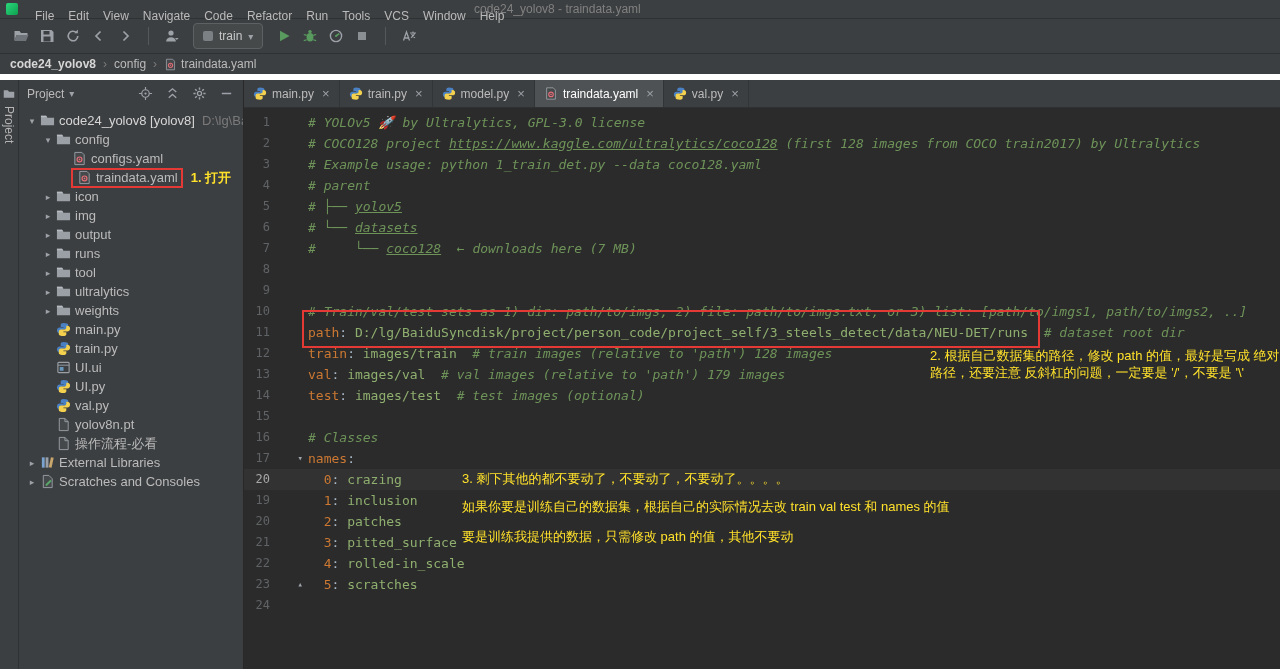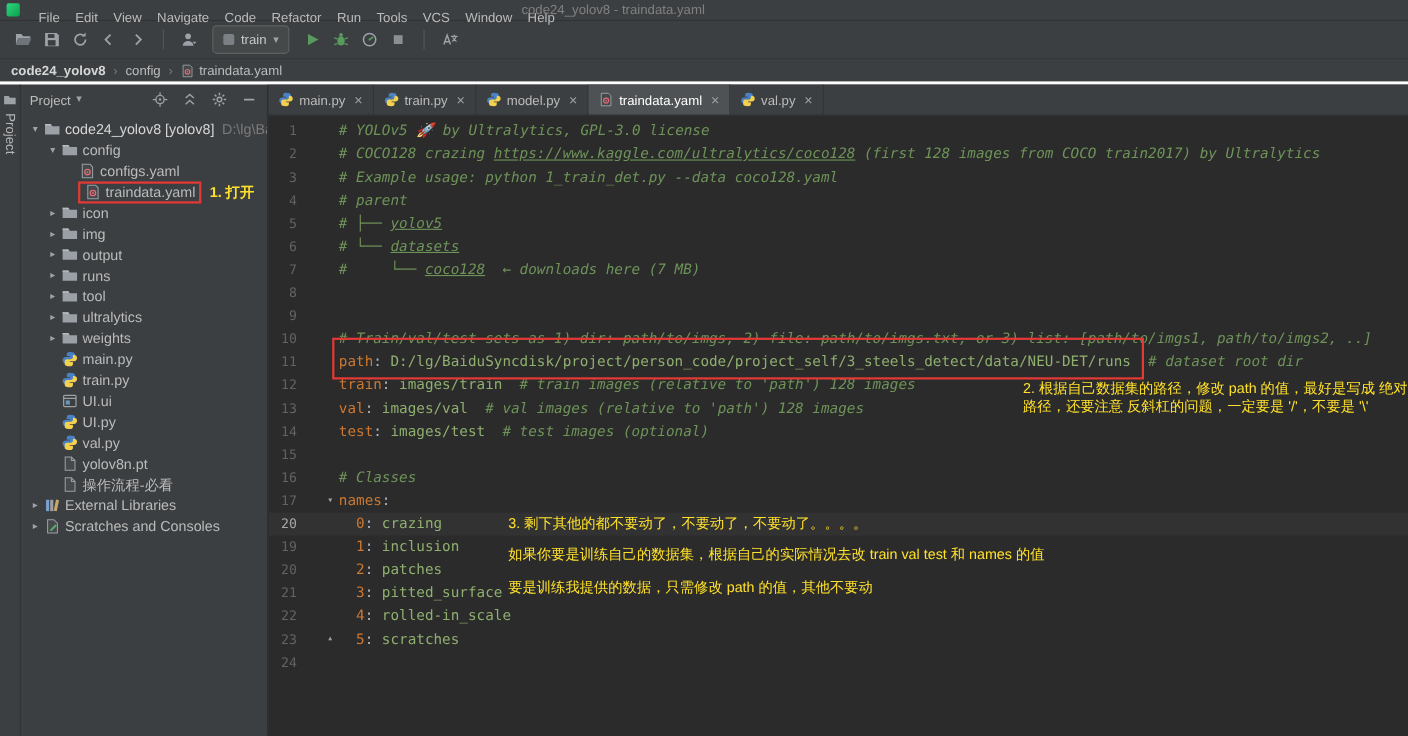--- a/index.html
+++ b/index.html
@@ -14,21 +14,21 @@
   
   .toolbar{height:34px;display:flex;align-items:center;padding:0 8px;background:#3c3f41;
            border-top:1px solid #2f3233;border-bottom:1px solid #2f3233;}
   .tbtn{width:26px;height:24px;display:inline-flex;align-items:center;justify-content:center;border-radius:3px;flex:none;}
   .tsep{width:1px;height:18px;background:#545859;margin:0 10px;flex:none;}
   .runcombo{display:inline-flex;align-items:center;gap:6px;height:24px;padding:0 9px;margin:0 8px;
             background:#45494a;border:1px solid #5e6162;border-radius:4px;color:#c7c7c7;flex:none;}
   .rc-icon{width:10px;height:10px;border-radius:2px;background:#7b8084;}
   .rc-caret{color:#9da2a8;font-size:10px;}
   
-  .crumbbar{height:20px;display:flex;align-items:center;gap:7px;padding:0 10px;background:#3c3f41;border-bottom:3px solid #ffffff;}
+  .crumbbar{height:20px;display:flex;align-items:center;gap:7px;padding:0 10px;background:#3c3f41;border-bottom:6px solid #ffffff;}
   .crumb{display:inline-flex;align-items:center;gap:4px;}
   .crumb.first .crumb-text{font-weight:bold;color:#d6d6d6;}
   .crumb-sep{color:#7a7a7a;}
   .crumb .ticon{width:13px;height:13px;margin:0;}
   
   .main{display:flex;height:597px;}
   .stripe{width:18px;background:#3c3f41;border-right:1px solid #2f3233;display:flex;flex-direction:column;align-items:center;padding-top:8px;gap:6px;flex:none;}
   .stripe-icon{width:12px;height:12px;}
   .stripe-label{writing-mode:vertical-rl;font-size:12px;color:#b5b5b5;}
   .project{width:224px;background:#3c3f41;border-right:1px solid #282828;display:flex;flex-direction:column;overflow:hidden;flex:none;}
@@ -507,21 +507,21 @@
       <div class="editor-body">
         <div id="editor-lines">
             <div class="eline">
               <span class="lnum">1</span>
               <span class="lfold"></span>
               <span class="lcode"><span class="t-comment"># YOLOv5 🚀 by Ultralytics, GPL-3.0 license</span></span>
             </div>
             <div class="eline">
               <span class="lnum">2</span>
               <span class="lfold"></span>
-              <span class="lcode"><span class="t-comment"># COCO128 crazing </span><span class="t-link">https://www.kaggle.com/ultralytics/coco128</span><span class="t-comment"> (first 128 images from COCO train2017) by Ultralytics</span></span>
+              <span class="lcode"><span class="t-comment"># COCO128 project </span><span class="t-link">https://www.kaggle.com/ultralytics/coco128</span><span class="t-comment"> (first 128 images from COCO train2017) by Ultralytics</span></span>
             </div>
             <div class="eline">
               <span class="lnum">3</span>
               <span class="lfold"></span>
               <span class="lcode"><span class="t-comment"># Example usage: python 1_train_det.py --data coco128.yaml</span></span>
             </div>
             <div class="eline">
               <span class="lnum">4</span>
               <span class="lfold"></span>
               <span class="lcode"><span class="t-comment"># parent</span></span>
@@ -562,21 +562,21 @@
               <span class="lcode"><span class="t-key">path</span><span class="t-plain">: </span><span class="t-value">D:/lg/BaiduSyncdisk/project/person_code/project_self/3_steels_detect/data/NEU-DET/runs</span><span class="t-comment">  # dataset root dir</span></span>
             </div>
             <div class="eline">
               <span class="lnum">12</span>
               <span class="lfold"></span>
               <span class="lcode"><span class="t-key">train</span><span class="t-plain">: </span><span class="t-value">images/train</span><span class="t-comment">  # train images (relative to 'path') 128 images</span></span>
             </div>
             <div class="eline">
               <span class="lnum">13</span>
               <span class="lfold"></span>
-              <span class="lcode"><span class="t-key">val</span><span class="t-plain">: </span><span class="t-value">images/val</span><span class="t-comment">  # val images (relative to 'path') 128 images</span></span>
+              <span class="lcode"><span class="t-key">val</span><span class="t-plain">: </span><span class="t-value">images/val</span><span class="t-comment">  # val images (relative to 'path') 179 images</span></span>
             </div>
             <div class="eline">
               <span class="lnum">14</span>
               <span class="lfold"></span>
               <span class="lcode"><span class="t-key">test</span><span class="t-plain">: </span><span class="t-value">images/test</span><span class="t-comment">  # test images (optional)</span></span>
             </div>
             <div class="eline">
               <span class="lnum">15</span>
               <span class="lfold"></span>
               <span class="lcode"></span>

